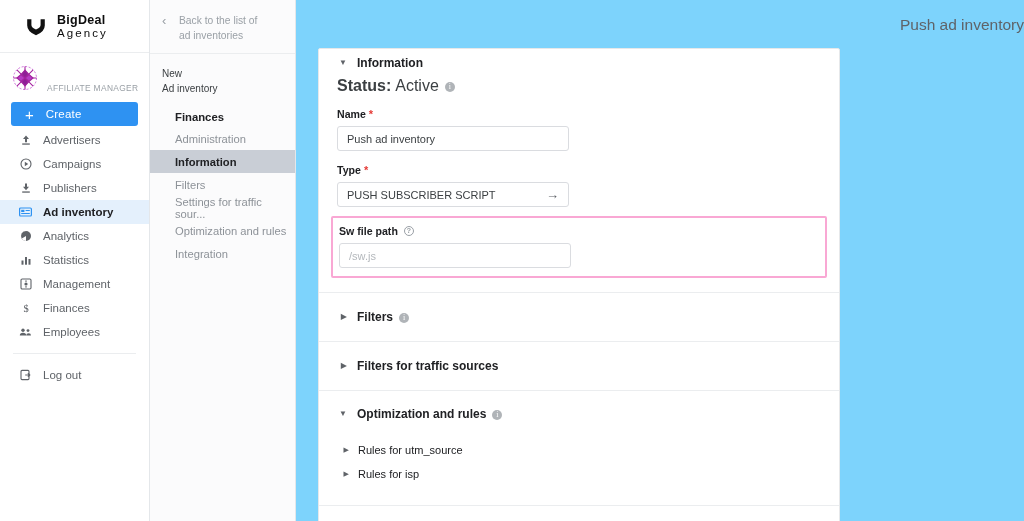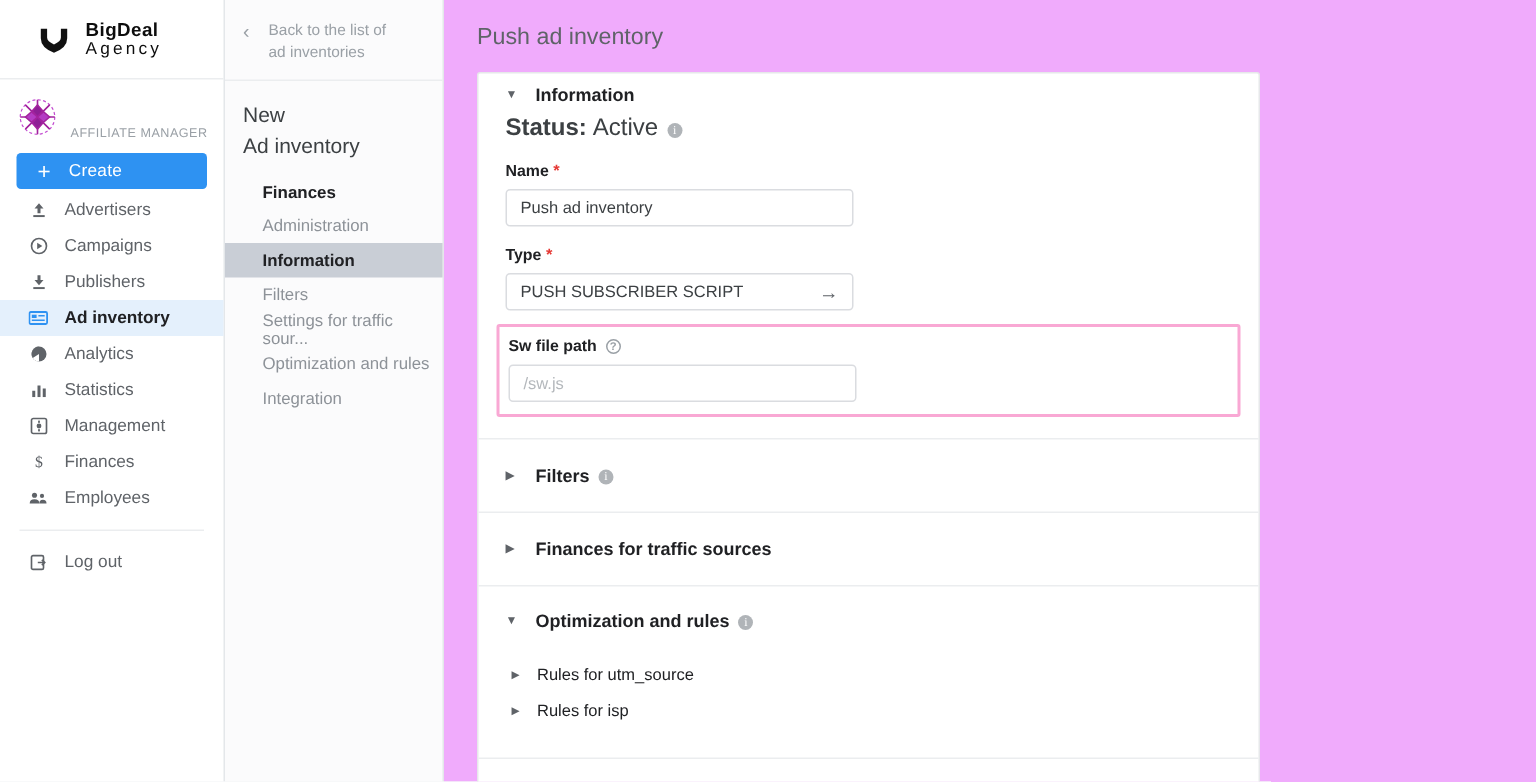--- a/index.html
+++ b/index.html
@@ -81,38 +81,38 @@
     padding: 14px 10px 0 12px; height: 53px;
     cursor: pointer;
   }
   .back-chev { color: #9aa0a6; font-size: 13px; line-height: 13px; flex: 0 0 9px; }
   .back-text {
     margin-left: 8px; font-size: 10.3px; color: #9aa0a6;
     line-height: 1.42;
   }
   .panel2-divider { border-top: 1px solid #ebedef; margin: 0; }
   .p2-title {
-    padding: 12px 0 0 12px; font-size: 14px; color: #3c4043; line-height: 1.5;
+    padding: 12px 0 0 12px; font-size: 10px; color: #3c4043; line-height: 1.5;
   }
   .p2-settings {
     margin-top: 11px; padding-left: 25px;
     font-size: 11.3px; font-weight: bold; color: #202124;
     height: 20px; display: flex; align-items: center;
   }
   .p2-item {
     height: 23px; display: flex; align-items: center;
     padding-left: 25px; font-size: 11.2px; color: #8d9298;
     cursor: pointer;
   }
   .p2-item.active {
     background: #c9ced6; color: #202124; font-weight: bold;
   }
 
   
-  .main { flex: 1; height: 521px; background: #f0abfc; position: relative; }
+  .main { flex: 1; height: 521px; background: #7dd3fc; position: relative; text-align: right; }
   .page-title {
     padding: 16px 0 0 22px; font-size: 15.5px; color: #5f6368; font-weight: 400;
   }
   .card {
     margin: 14px 0 0 22px; width: 522px;
     background: #ffffff; border: 1px solid #e6e8ea;
     border-radius: 2px;
   }
   .sect { padding: 0; }
   .sect-head {
@@ -421,21 +421,21 @@
           <span class="sect-title">Filters</span>
           <span class="info-dot"></span>
         </div>
       </div>
 
       <div class="divider"></div>
 
       <div class="sect">
         <div class="sect-head" style="height:48px">
           <span class="tri">▶</span>
-          <span class="sect-title">Finances for traffic sources</span>
+          <span class="sect-title">Filters for traffic sources</span>
         </div>
       </div>
 
       <div class="divider"></div>
 
       <div class="sect">
         <div class="sect-head" style="height:46px">
           <span class="tri">▼</span>
           <span class="sect-title">Optimization and rules</span>
           <span class="info-dot"></span>

